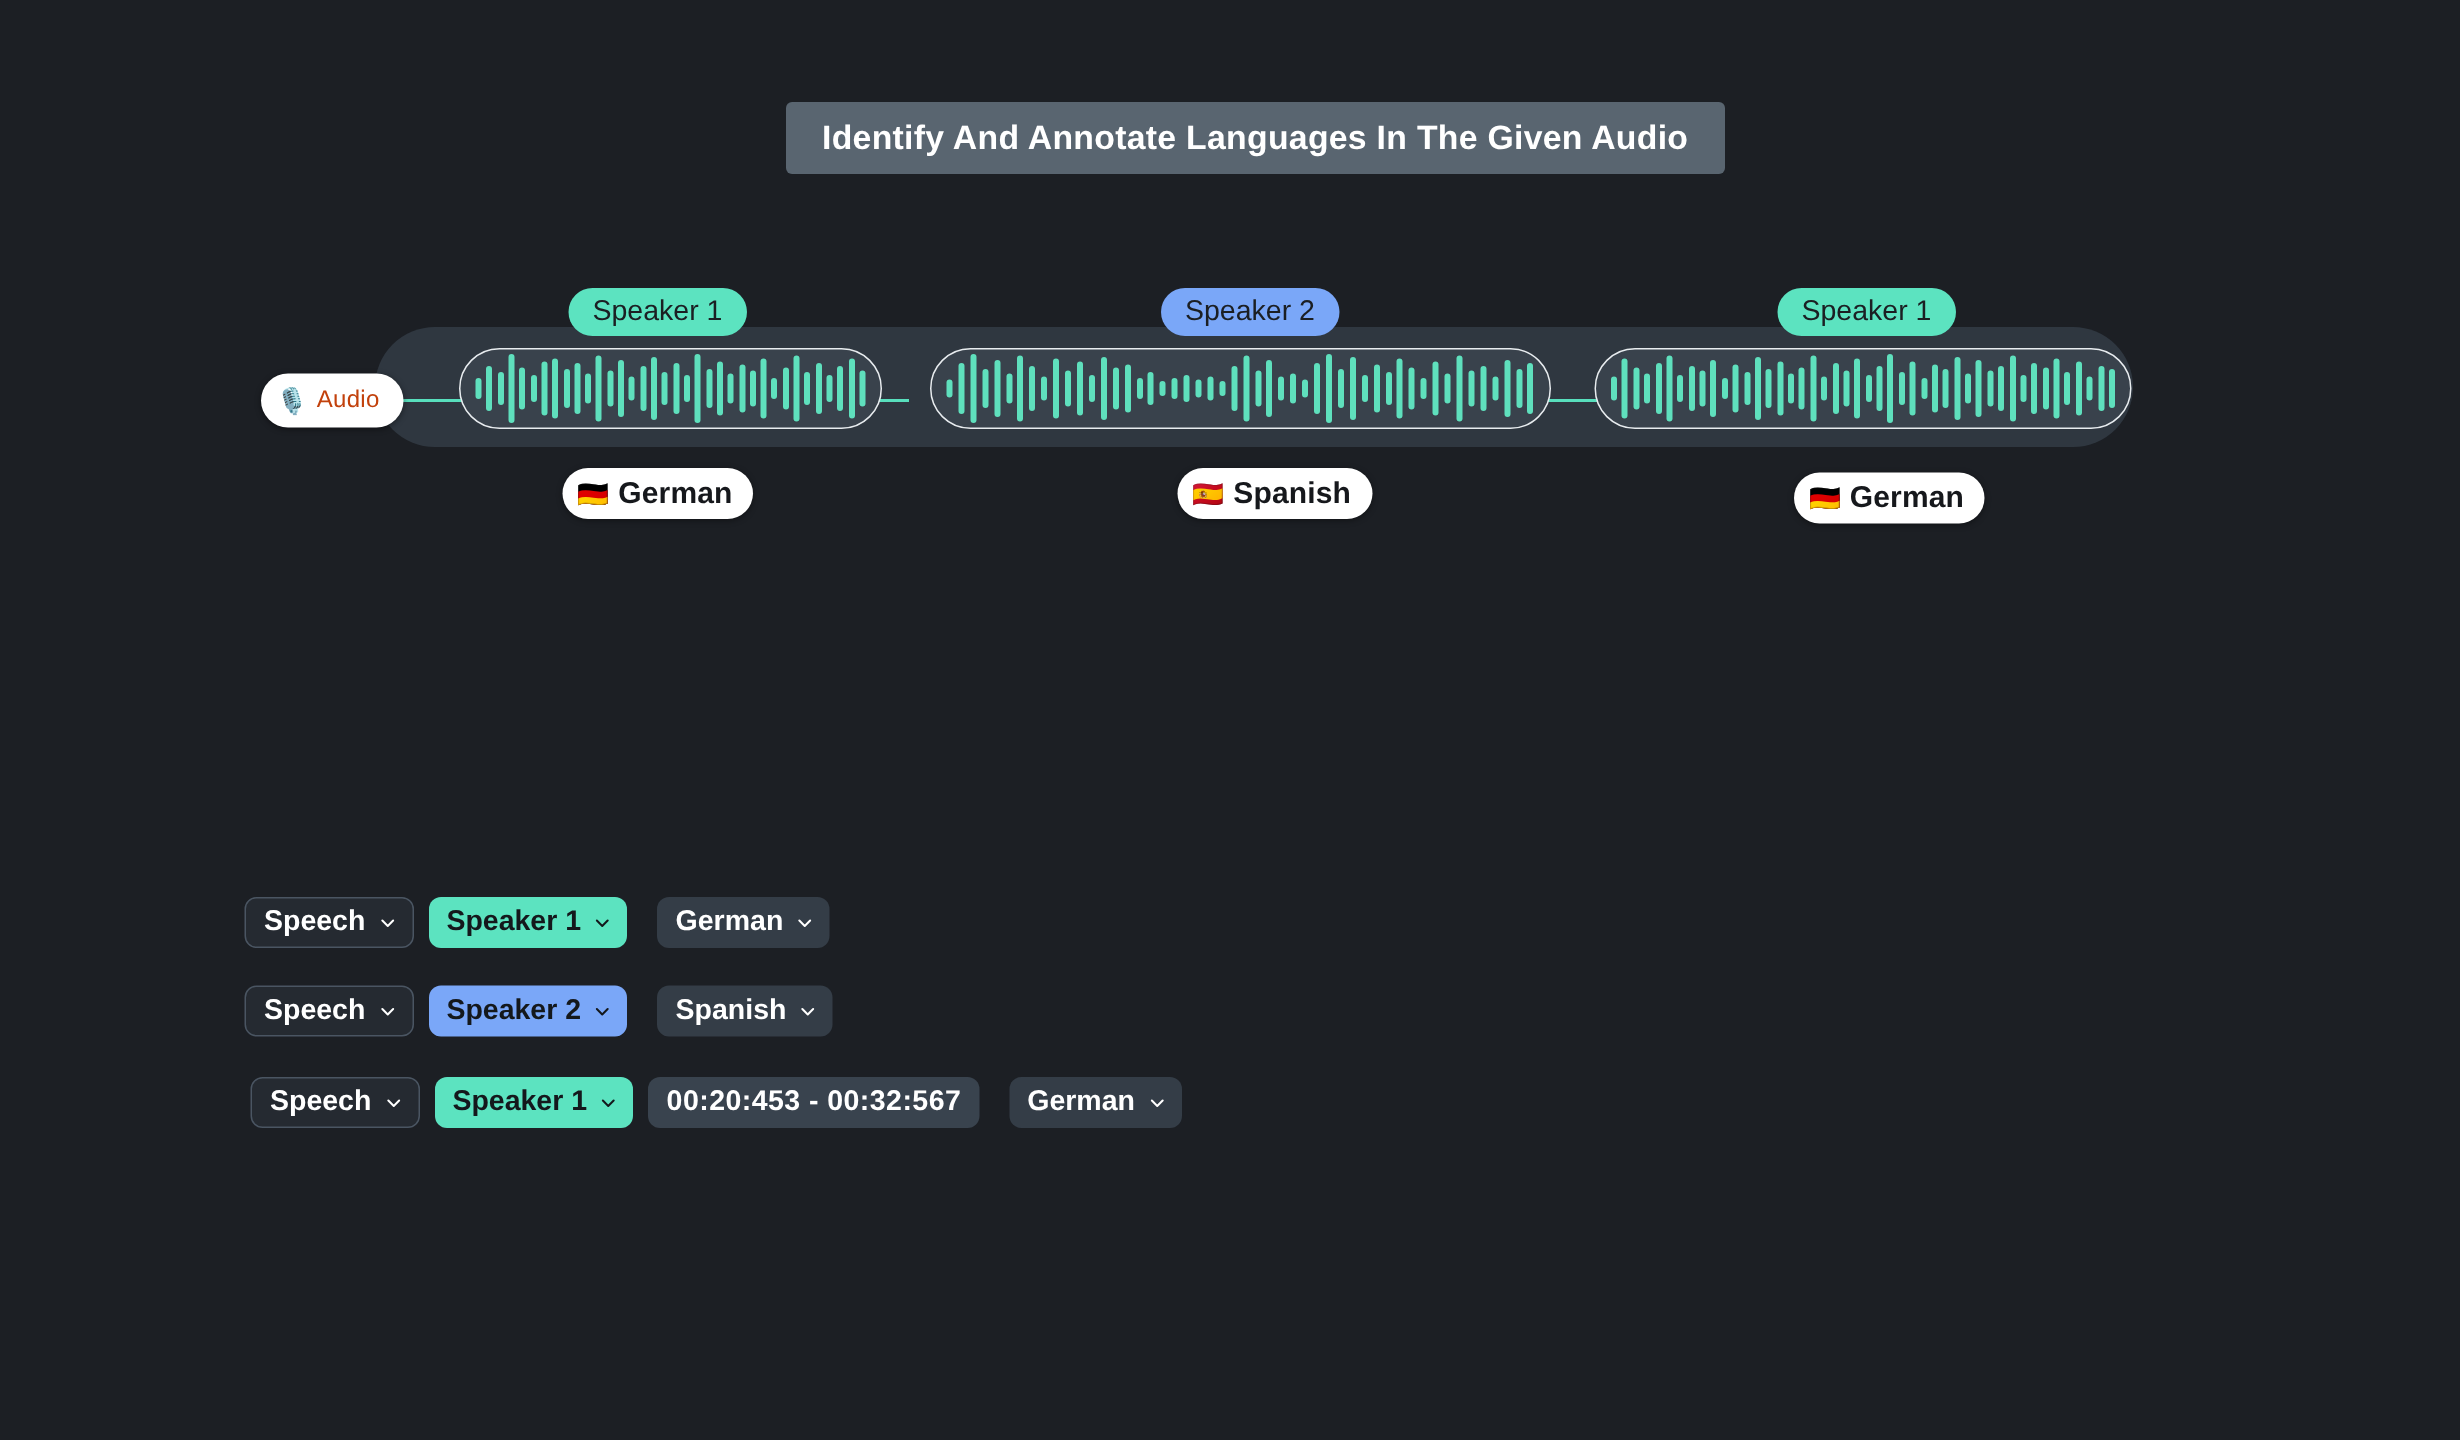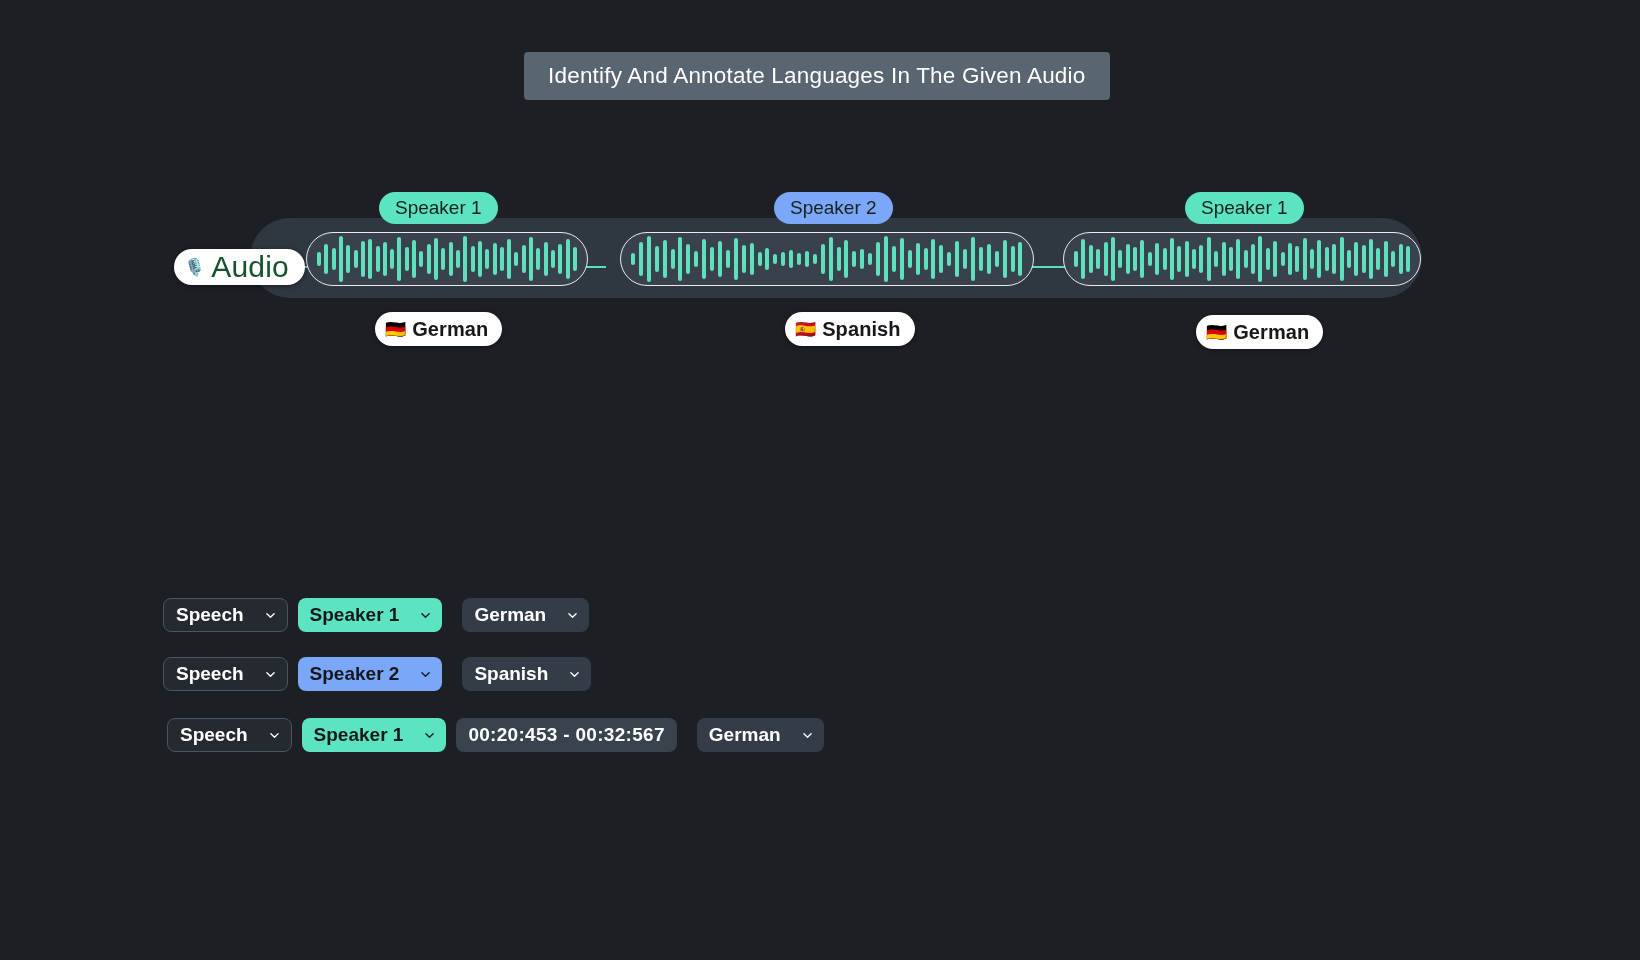--- a/index.html
+++ b/index.html
@@ -16,31 +16,31 @@
     position: relative;
     width: 1640px;
     height: 960px;
     background: #1c1f24;
   }
 
   
   .title-pill {
     position: absolute;
     left: 524px;
-    top: 52px;
+    top: 68px;
     height: 48px;
     padding: 0 24px;
     display: flex;
     align-items: center;
     justify-content: center;
     background: #596570;
     border-radius: 4px;
     color: #ffffff;
     font-size: 22.5px;
-    font-weight: normal;
+    font-weight: bold;
     letter-spacing: 0.2px;
     white-space: nowrap;
   }
 
   
   .timeline {
     position: absolute;
     left: 250px;
     top: 218px;
     width: 1172px;
@@ -58,22 +58,22 @@
     display: flex;
     align-items: center;
     gap: 6px;
     background: #ffffff;
     border-radius: 18px;
     z-index: 6;
     box-shadow: 0 1px 4px rgba(0,0,0,.45);
   }
   .audio-pill .mic { font-size: 17px; line-height: 1; }
   .audio-pill .lbl {
-    color: #14532d;
-    font-size: 30px;
+    color: #c2410c;
+    font-size: 16px;
     font-weight: 500;
     letter-spacing: .2px;
   }
 
   .connector {
     position: absolute;
     height: 2px;
     background: #58dfbd;
     top: 266px;
     z-index: 2;
@@ -167,21 +167,21 @@
     display: flex;
     align-items: center;
     gap: 10px;
   }
 
   .chip {
     height: 34px;
     padding: 0 12px;
     display: flex;
     align-items: center;
-    gap: 22px;
+    gap: 10px;
     border-radius: 8px;
     font-size: 19px;
     font-weight: bold;
     white-space: nowrap;
   }
 
   .chip-type {
     background: #252a31;
     border: 1px solid #4a5562;
     color: #ffffff;

